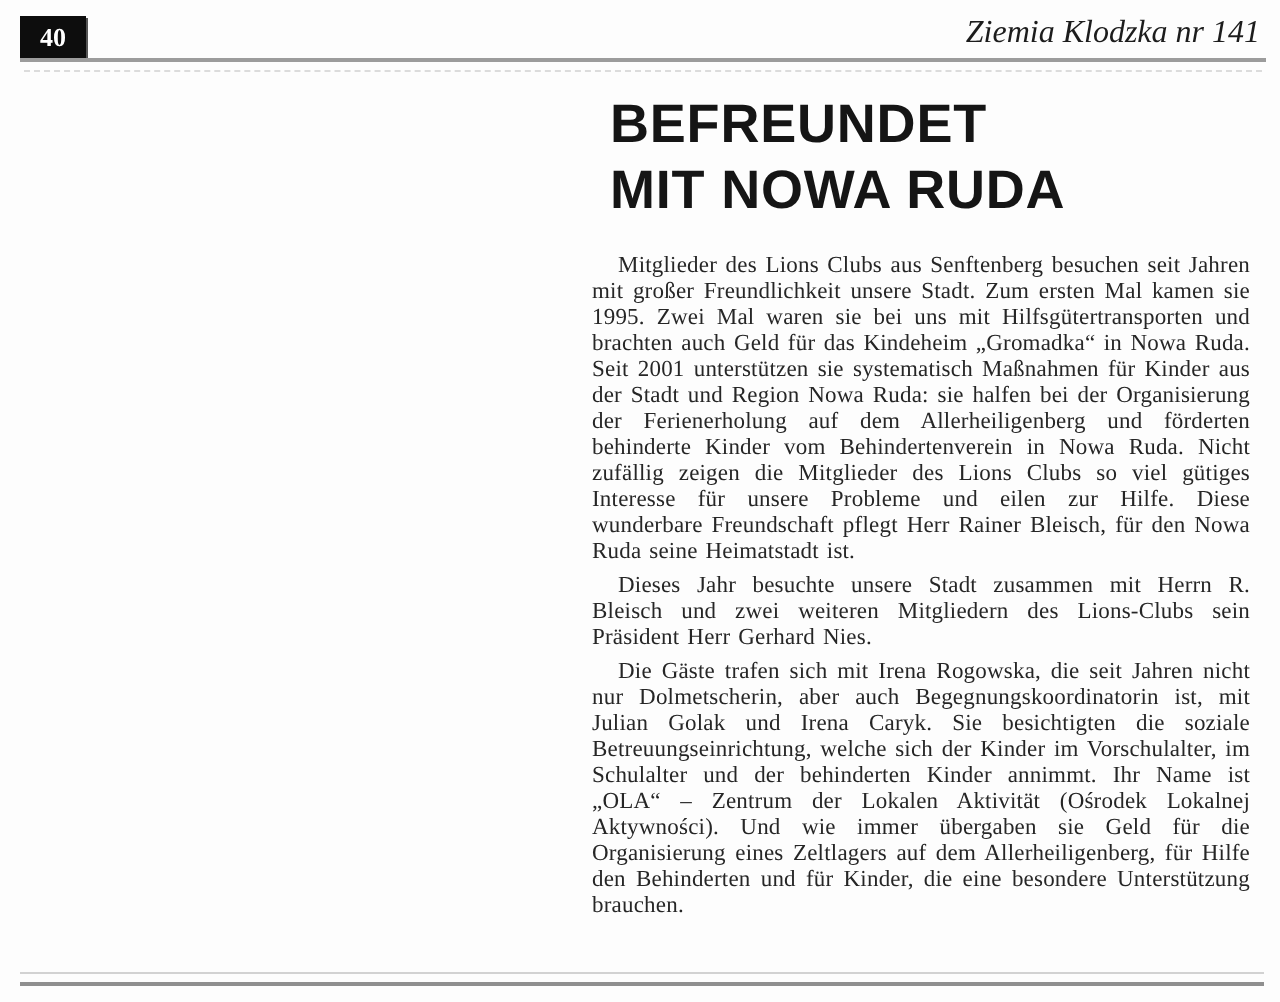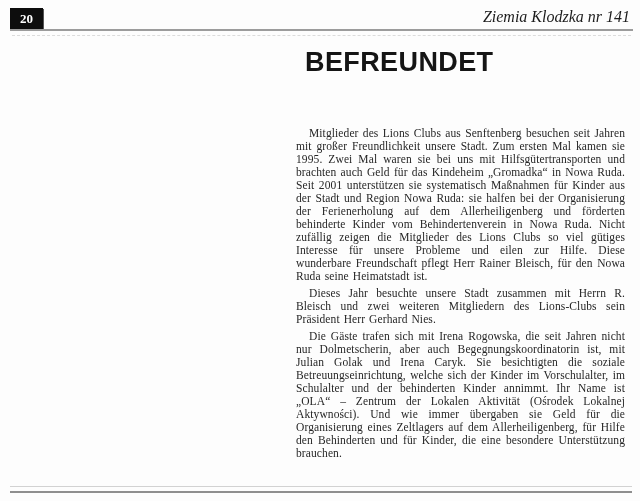--- a/index.html
+++ b/index.html
@@ -108,29 +108,30 @@
       background: #8f8f8f;
     }
   </style>
 </head>
 <body>
 
 <div class="page">
 
   <header>
     <div class="pagenum-box">
-      <span>20</span>
+      <span>40</span>
     </div>
     <div class="journal-title">Ziemia Klodzka nr 141</div>
     <div class="header-rule"></div>
     <div class="header-rule-faint"></div>
   </header>
 
   <h1 class="article-title">
     <span>BEFREUNDET</span><br>
+    <span>MIT NOWA RUDA</span>
   </h1>
 
   <div class="body-col">
     <p>Mitglieder des Lions Clubs aus Senftenberg besuchen seit Jahren mit großer Freundlichkeit unsere Stadt. Zum ersten Mal kamen sie 1995. Zwei Mal waren sie bei uns mit Hilfsgütertransporten und brachten auch Geld für das Kindeheim „Gromadka“ in Nowa Ruda. Seit 2001 unterstützen sie systematisch Maßnahmen für Kinder aus der Stadt und Region Nowa Ruda: sie halfen bei der Organisierung der Ferienerholung auf dem Allerheiligenberg und förderten behinderte Kinder vom Behindertenverein in Nowa Ruda. Nicht zufällig zeigen die Mitglieder des Lions Clubs so viel gütiges Interesse für unsere Probleme und eilen zur Hilfe. Diese wunderbare Freundschaft pflegt Herr Rainer Bleisch, für den Nowa Ruda seine Heimatstadt ist.</p>
     <p>Dieses Jahr besuchte unsere Stadt zusammen mit Herrn R. Bleisch und zwei weiteren Mitgliedern des Lions-Clubs sein Präsident Herr Gerhard Nies.</p>
     <p>Die Gäste trafen sich mit Irena Rogowska, die seit Jahren nicht nur Dolmetscherin, aber auch Begegnungskoordinatorin ist, mit Julian Golak und Irena Caryk. Sie besichtigten die soziale Betreuungseinrichtung, welche sich der Kinder im Vorschulalter, im Schulalter und der behinderten Kinder annimmt. Ihr Name ist „OLA“ – Zentrum der Lokalen Aktivität (Ośrodek Lokalnej Aktywności). Und wie immer übergaben sie Geld für die Organisierung eines Zeltlagers auf dem Allerheiligenberg, für Hilfe den Behinderten und für Kinder, die eine besondere Unterstützung brauchen.</p>
   </div>
 
   <div class="footer-rule-light"></div>
   <div class="footer-rule-dark"></div>

